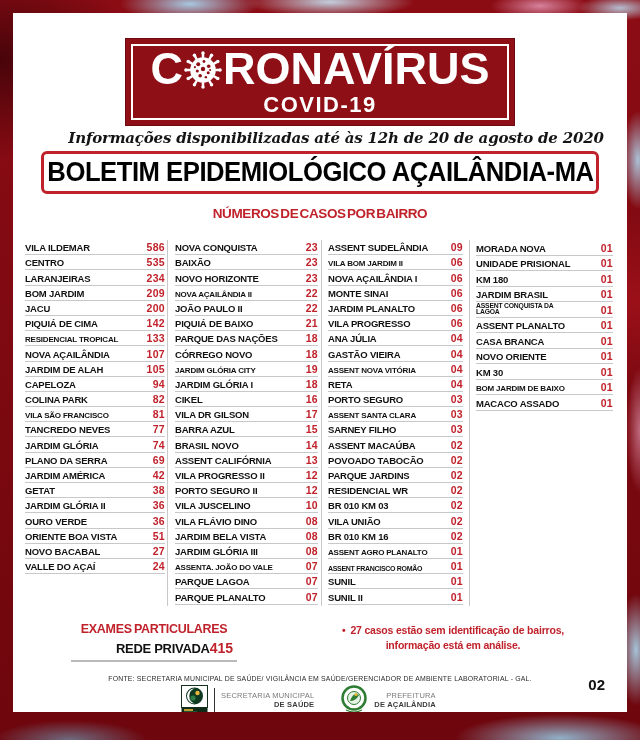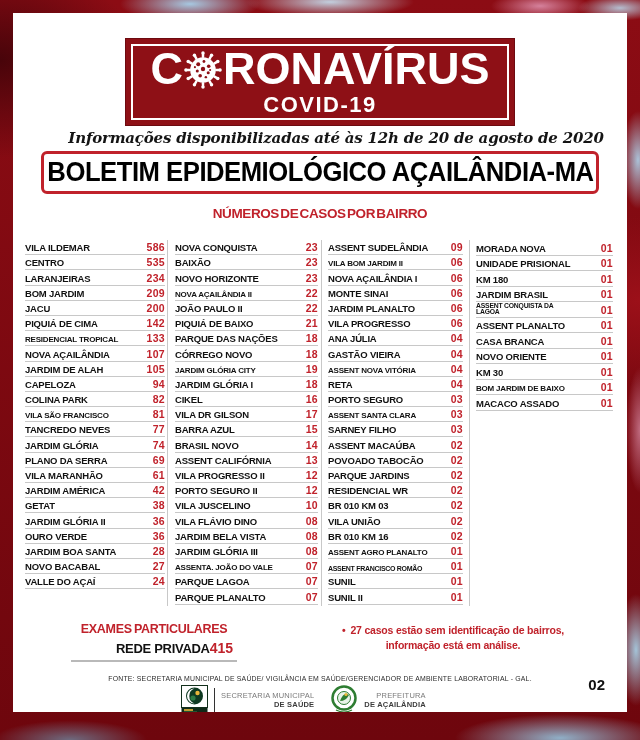--- a/index.html
+++ b/index.html
@@ -68,21 +68,21 @@
   .rede-value { font-weight:700; font-size:14px; color:var(--red,#c0222b); }
 
   
   .note { position:absolute; left:305px; top:610px; width:270px; text-align:center;
     color:var(--red,#c0222b); font-weight:700; font-size:10.5px; line-height:15px; letter-spacing:-0.2px; }
   .note .bullet { margin-right:5px; }
 
   
   .fonte { position:absolute; left:0; top:662px; width:100%; text-align:center;
     font-size:6.9px; color:#2b2b2b; letter-spacing:0.2px; font-weight:400; }
-  .orgs { position:absolute; left:168px; top:672px; display:flex; align-items:flex-end; gap:16px; }
+  .orgs { position:absolute; left:168px; top:672px; display:flex; align-items:flex-end; gap:26px; }
   .org { display:flex; align-items:center; gap:6px; }
   .org-sep { width:1px; height:24px; background:#333; }
   .org-text { text-align:right; font-size:7.5px; line-height:9px; letter-spacing:0.2px; }
   .org-text .l1 { color:#7a7a7a; display:block; }
   .org-text .l2 { color:#3c3c3c; display:block; font-weight:700; }
   .page-num { position:absolute; right:22px; top:663px; font-weight:700; font-size:15px; color:#111; }
 </style>
 </head>
 <body>
 
@@ -204,42 +204,38 @@
       </div>
       <div class="row">
         <span class="bname">JARDIM GLÓRIA</span>
         <span class="bval">74</span>
       </div>
       <div class="row">
         <span class="bname">PLANO DA SERRA</span>
         <span class="bval">69</span>
       </div>
       <div class="row">
-        <span class="bname">VILA MARANHÃO</span>
-        <span class="bval">61</span>
-      </div>
-      <div class="row">
         <span class="bname">JARDIM AMÉRICA</span>
         <span class="bval">42</span>
       </div>
       <div class="row">
         <span class="bname">GETAT</span>
         <span class="bval">38</span>
       </div>
       <div class="row">
         <span class="bname">JARDIM  GLÓRIA II</span>
         <span class="bval">36</span>
       </div>
       <div class="row">
         <span class="bname">OURO VERDE</span>
         <span class="bval">36</span>
       </div>
       <div class="row">
-        <span class="bname">JARDIM BOA SANTA</span>
-        <span class="bval">28</span>
+        <span class="bname">ORIENTE BOA VISTA</span>
+        <span class="bval">51</span>
       </div>
       <div class="row">
         <span class="bname">NOVO BACABAL</span>
         <span class="bval">27</span>
       </div>
       <div class="row">
         <span class="bname">VALLE DO AÇAÍ</span>
         <span class="bval">24</span>
       </div>
     </div>

